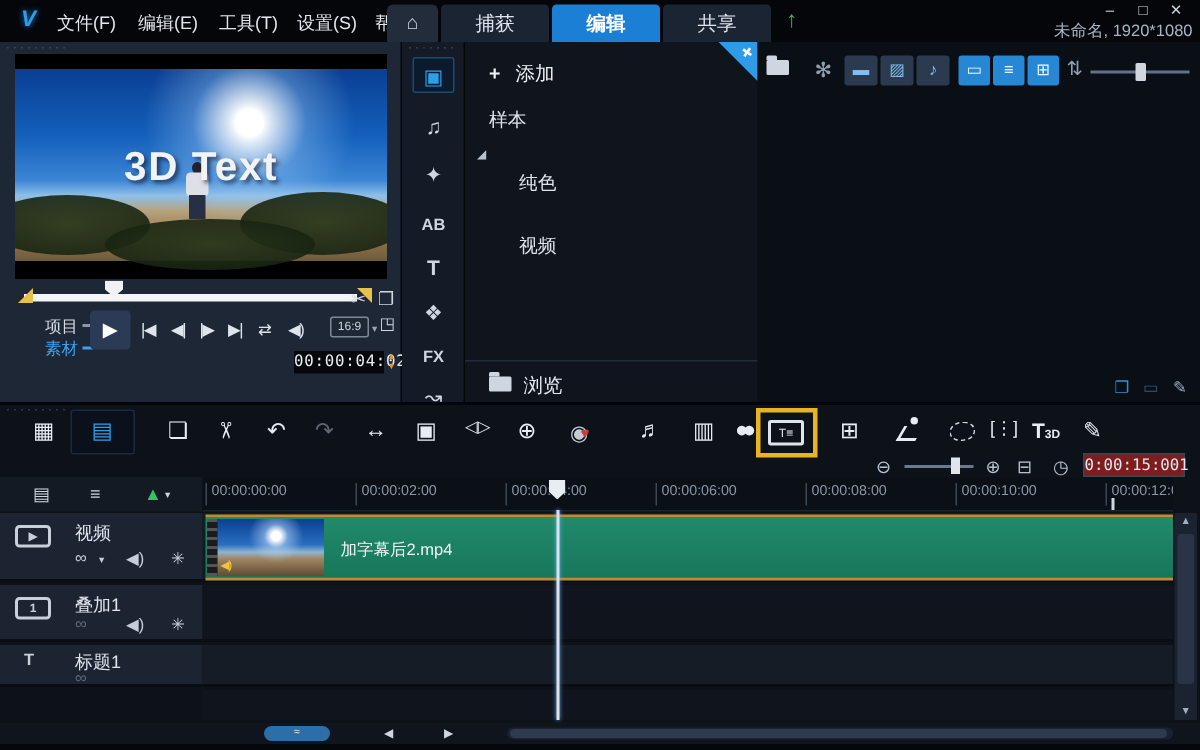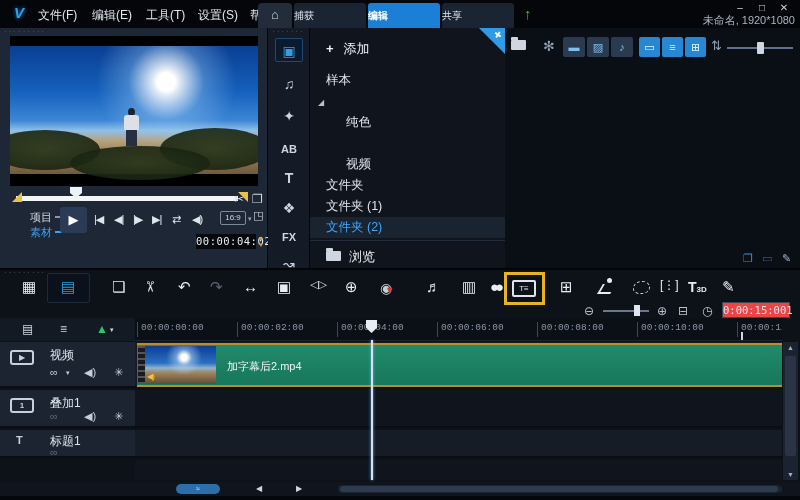--- a/index.html
+++ b/index.html
@@ -6,21 +6,21 @@
   html,body { width:800px; height:500px; overflow:hidden; background:#04060a;
     font-family:"Liberation Sans","DejaVu Sans",sans-serif; }
   .app { position:relative; width:800px; height:500px; background:#0d1219; color:#dfe5ec; }
   .abs { position:absolute; }
 
   
   .titlebar { position:absolute; left:0; top:0; width:800px; height:28px; background:#04060a; }
   .logo { position:absolute; left:14px; top:4px; font-size:15px; font-weight:bold; font-style:italic;
     color:#2e9fe6; text-shadow:0 0 4px #1c7fd6; }
   .menu-item { position:absolute; top:7px; font-size:12px; color:#e2e7ee; }
-  .tab { position:absolute; top:3px; height:25px; text-align:left; font-size:10px; line-height:25px;
+  .tab { position:absolute; top:3px; height:25px; text-align:center; font-size:13px; line-height:25px;
     color:#dfe5ec; background:#1b2433; border-radius:3px 3px 0 0; }
   .tab.active { background:#1c7fd6; color:#fff; font-weight:bold; }
   .home-tab { position:absolute; left:258px; top:3px; width:34px; height:25px; background:#232c3a;
     border-radius:4px 4px 0 0; text-align:center; line-height:24px; color:#cfd6e0; font-size:13px; }
   .upload-arrow { position:absolute; left:524px; top:5px; color:#3cb54a; font-size:15px; font-weight:bold; }
   .winbtn { position:absolute; top:1px; width:16px; height:14px; font-size:10px; line-height:14px;
     text-align:center; color:#cdd5df; }
   .project-info { position:absolute; right:5px; top:13px; font-size:11px; color:#aab4c2; }
 
   
@@ -111,29 +111,29 @@
     background:#e8edf3; }
   .runner::after { content:""; position:absolute; left:2px; top:6px; width:11px; height:8px;
     border-left:2px solid #e8edf3; border-bottom:2px solid #e8edf3; transform:skewX(-30deg); }
   .lasso { position:absolute; width:17px; height:13px; border:1.6px dashed #cfd6e0; border-radius:60% 50% 55% 45%; }
   .t3d { position:absolute; font-size:14px; font-weight:bold; color:#e8edf3; }
   .t3d .sub3d { font-size:8px; font-weight:bold; }
   
   .zoom-row-ico { position:absolute; top:34px; font-size:12px; color:#b9c3d0; }
   .zoom-line { position:absolute; left:603px; top:40px; width:46px; height:2px; background:#6b7890; }
   .zoom-thumb { position:absolute; left:634px; top:35px; width:6px; height:11px; background:#dfe5ec; }
-  .dur-box { position:absolute; left:722px; top:32px; width:68px; height:16px; background:#ef4444;
+  .dur-box { position:absolute; left:722px; top:32px; width:68px; height:16px; background:#7f1d1d;
     border:1px solid #3a4556; color:#dfe7f0; font-size:10.5px; text-align:left; line-height:15px;
     font-family:"DejaVu Sans Mono","Liberation Mono",monospace; }
 
   
   .ruler-head { position:absolute; left:0; top:48px; width:135px; height:23px; background:#141a24; }
   .rh-ico { position:absolute; top:4px; font-size:12px; color:#cfd6e0; }
   .ruler { position:absolute; left:135px; top:48px; width:647px; height:23px; background:#0b0f16;
-    border-bottom:1px solid #1c2430; overflow:hidden;font-family:Liberation Mono, monospace; }
+    border-bottom:1px solid #1c2430; overflow:hidden; }
   .tick { position:absolute; top:4px; font-size:9.5px; color:#8b97a6; border-left:1px solid #55master;
     border-left:1px solid #3c4858; padding-left:3px; height:15px; }
   .ph-marker { position:absolute; left:231px; top:2px; width:11px; height:13px; background:#e8edf3;
     clip-path:polygon(0 0,100% 0,100% 60%,50% 100%,0 60%); }
   .end-marker { position:absolute; left:606px; top:14px; width:2px; height:8px; background:#cfd6e0; }
 
   
   .track-head { position:absolute; left:0; width:135px; background:#1c2431; border-bottom:2px solid #0a0e14; }
   .track-lane { position:absolute; left:135px; width:647px; border-bottom:2px solid #0a0e14; }
   .th-big-ico { position:absolute; left:10px; top:8px; width:24px; height:15px; border:2px solid #c8d0da;
@@ -201,20 +201,21 @@
   <div class="preview-panel">
     <div class="dots abs" style="left:4px;top:2px">·········</div>
     <div class="video">
       <div class="scene">
         <div class="bush" style="left:-20px;top:84px;width:110px;height:40px"></div>
         <div class="bush" style="left:150px;top:82px;width:110px;height:42px"></div>
         <div class="bush" style="left:60px;top:100px;width:140px;height:34px"></div>
         <div class="person-head"></div>
         <div class="person-body"></div>
         <div class="person-legs"></div>
+        <div class="overlay-3d">3D Text</div>
       </div>
     </div>
     <div class="scrub-track"></div>
     <div class="trim-handle" style="left:12px;border-width:0 0 10px 10px;border-color:transparent transparent #e8c04a transparent"></div>
     <div class="trim-handle" style="left:238px;border-width:0 10px 10px 0;border-color:transparent #e8c04a transparent transparent"></div>
     <div class="playhead-pent"></div>
     <span class="small-tool" style="left:234px;top:164px">✂</span>
     <span class="small-tool" style="left:252px;top:164px">❐</span>
     <span class="mode-label" style="top:182px">项目</span>
     <span class="mode-dash" style="top:188px"></span>
@@ -250,23 +251,20 @@
   <div class="lib-tree">
     <div class="pin-corner"></div>
     <span class="pin-glyph">✚</span>
     <div class="tree-header">
       <span class="plus">+</span><span>添加</span>
     </div>
     <div class="tree-item" style="top:42px;padding-left:16px">样本</div>
     <span class="tree-arrow" style="top:70px">◢</span>
     <div class="tree-item" style="top:84px;padding-left:36px">纯色</div>
     <div class="tree-item" style="top:126px;padding-left:36px">视频</div>
-    <div class="tree-item" style="top:147px;padding-left:16px">文件夹</div>
-    <div class="tree-item" style="top:168px;padding-left:16px">文件夹 (1)</div>
-    <div class="tree-item sel" style="top:189px;padding-left:16px">文件夹 (2)</div>
     <div class="tree-sep"></div>
     <div class="browse-row">
       <span class="folder-ic"></span><span>浏览</span>
     </div>
   </div>
 
   <div class="lib-content">
     <span class="lc-ico" style="left:6px"><span class="folder-ic"></span></span>
     <span class="lc-ico" style="left:38px;font-size:14px">✻</span>
     <div class="filter-btn" style="left:58px">▬</div>

